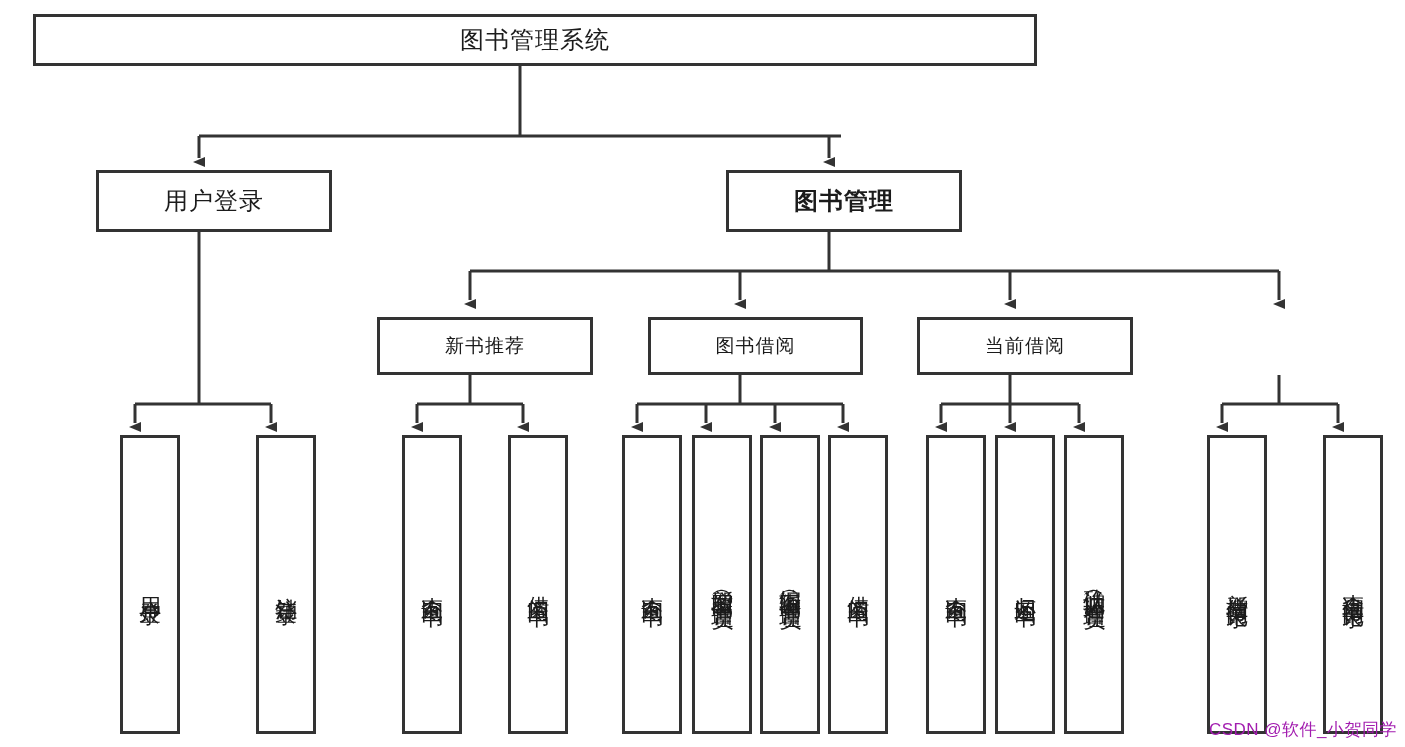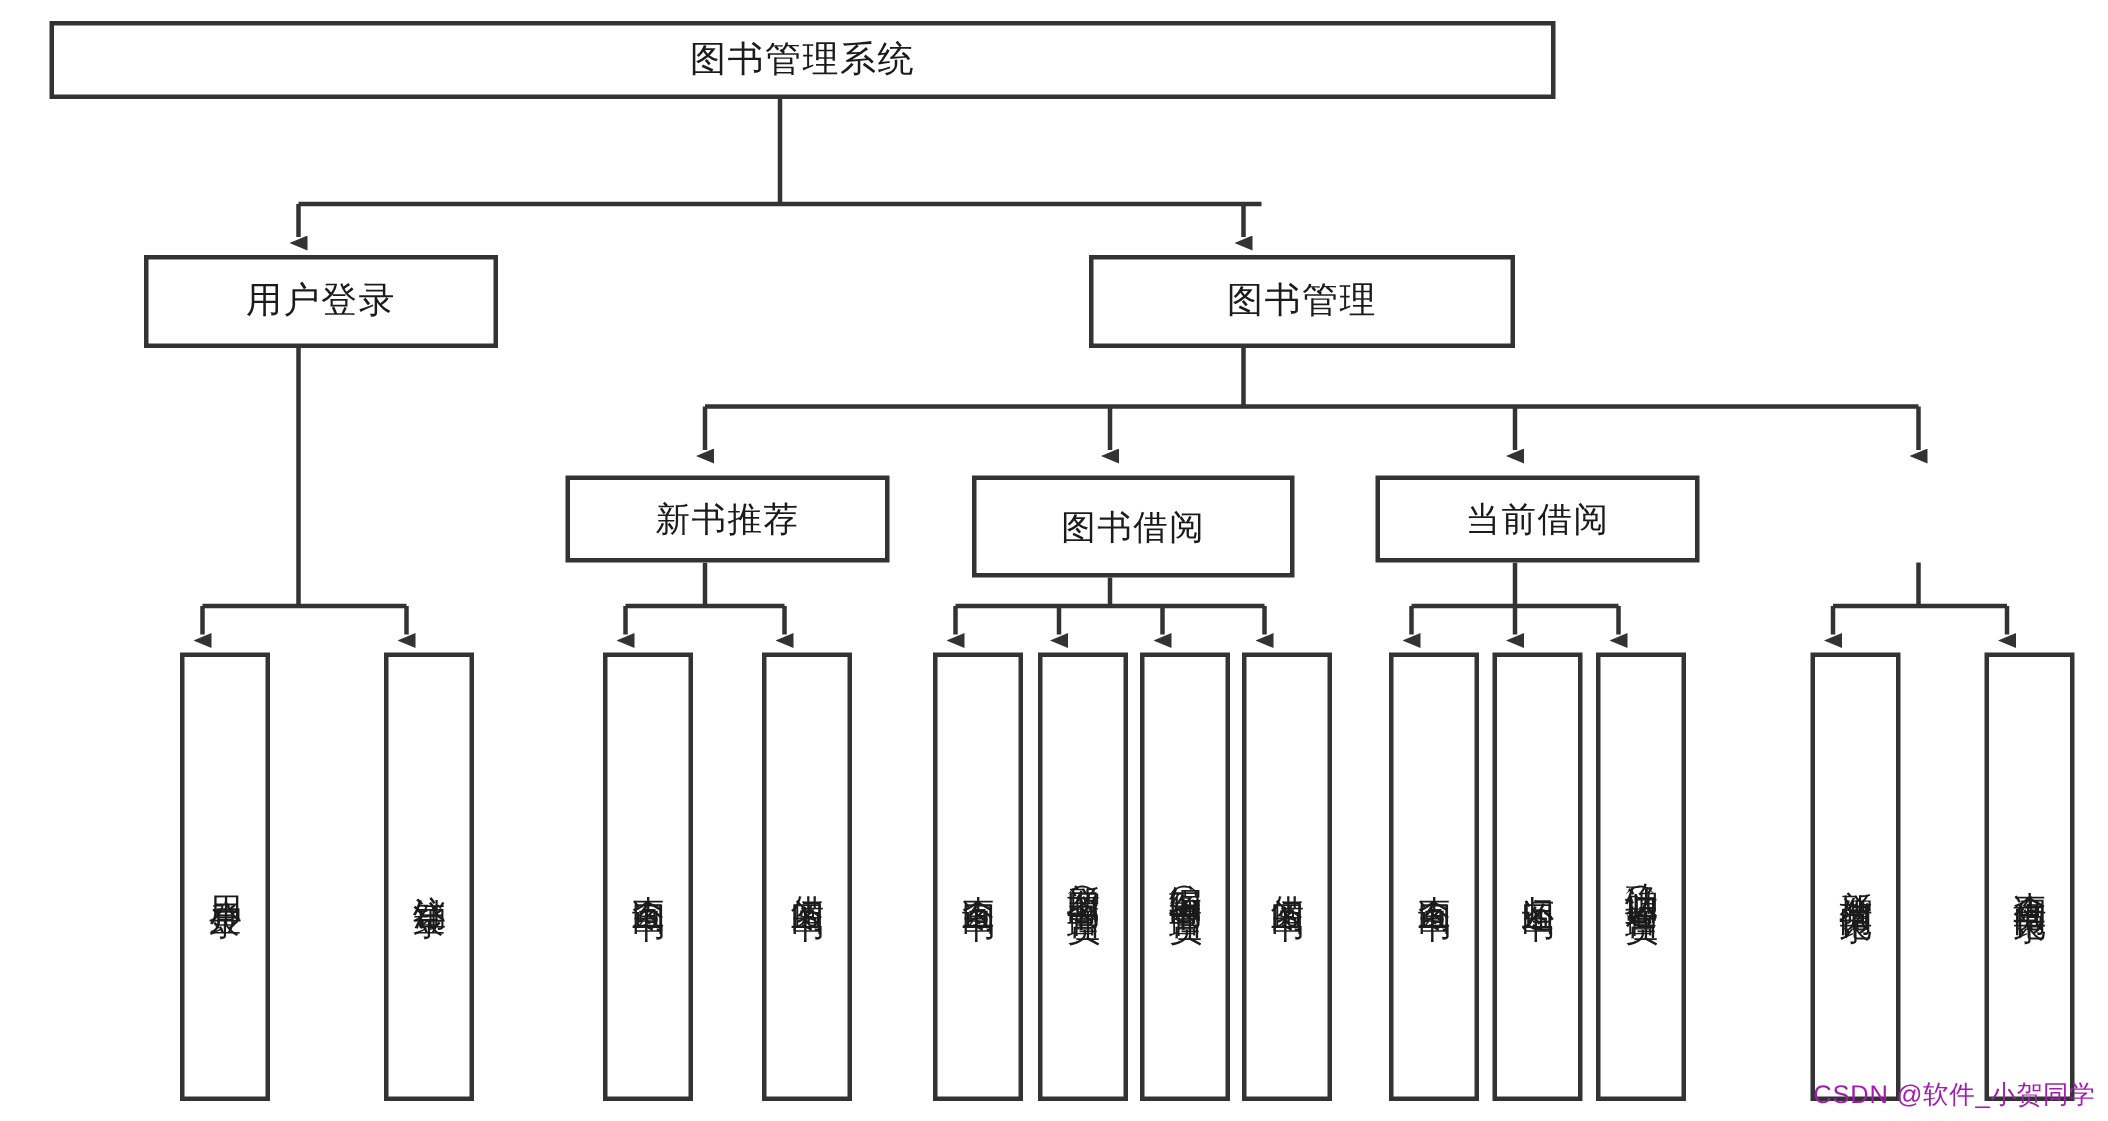--- a/index.html
+++ b/index.html
@@ -47,21 +47,21 @@
     writing-mode: vertical-rl;
     text-orientation: upright;
     font-size: 22px;
     line-height: 1.3;
     letter-spacing: 3px;
     white-space: normal;
     max-height: 270px;
   }
   .node.root .label { font-size: 24px; }
   .node.level2 .label { font-size: 24px; }
-  .node.level3 .label { font-size: 23px; }
+  .node.level3 .label { font-size: 19px; }
   #watermark {
     position: absolute;
     right: 8px;
     bottom: 6px;
     font-size: 17px;
     color: #a21caf;
     letter-spacing: 0.5px;
     white-space: nowrap;
     text-align: right;
   }
@@ -121,28 +121,28 @@
     </g>
   </svg>
 
   <div class="node root" style="left:18px; top:14px; width:1004px; height:52px;">
     <span class="label">图书管理系统</span>
   </div>
 
   <div class="node level2" style="left:81px; top:170px; width:236px; height:62px;">
     <span class="label">用户登录</span>
   </div>
-  <div class="node level2" style="left:711px; top:170px; width:284px; height:62px;">
+  <div class="node level2" style="left:711px; top:170px; width:236px; height:62px;font-weight:bold;">
     <span class="label">图书管理</span>
   </div>
 
   <div class="node level3" style="left:362px; top:317px; width:216px; height:58px;">
     <span class="label">新书推荐</span>
   </div>
-  <div class="node level3" style="left:633px; top:317px; width:215px; height:68px;">
+  <div class="node level3" style="left:633px; top:317px; width:215px; height:58px;">
     <span class="label">图书借阅</span>
   </div>
   <div class="node level3" style="left:902px; top:317px; width:216px; height:58px;justify-content:center;">
     <span class="label">当前借阅</span>
   </div>
 
   <div class="node leaf" style="left:105px; top:435px; width:60px; height:299px;">
     <span class="label">用户登录</span>
   </div>
   <div class="node leaf" style="left:241px; top:435px; width:60px; height:299px;">

